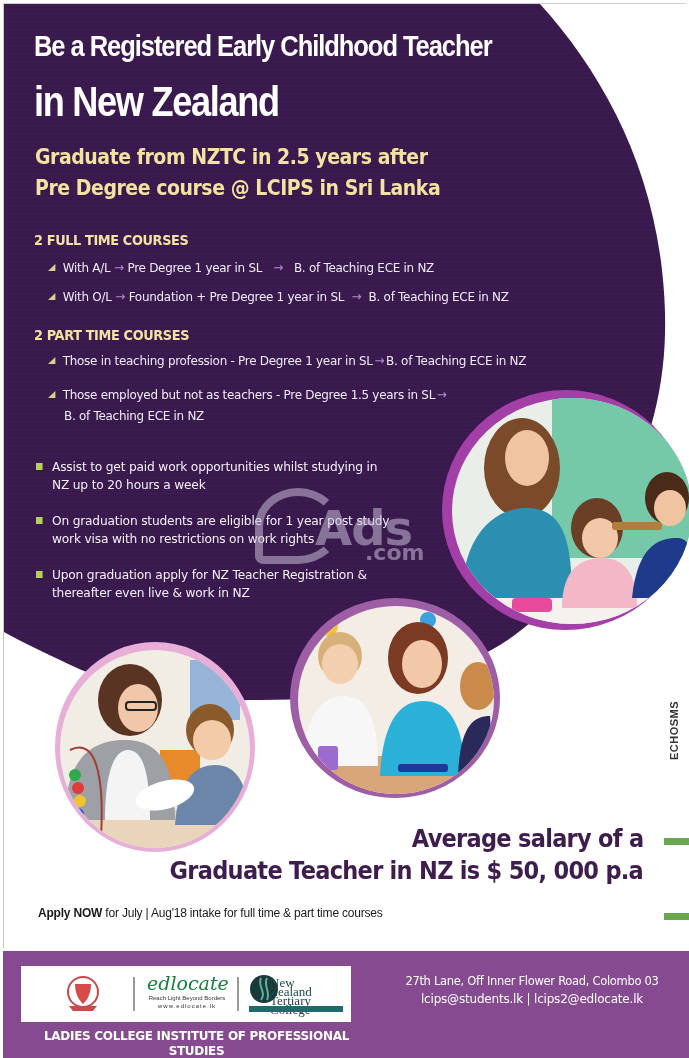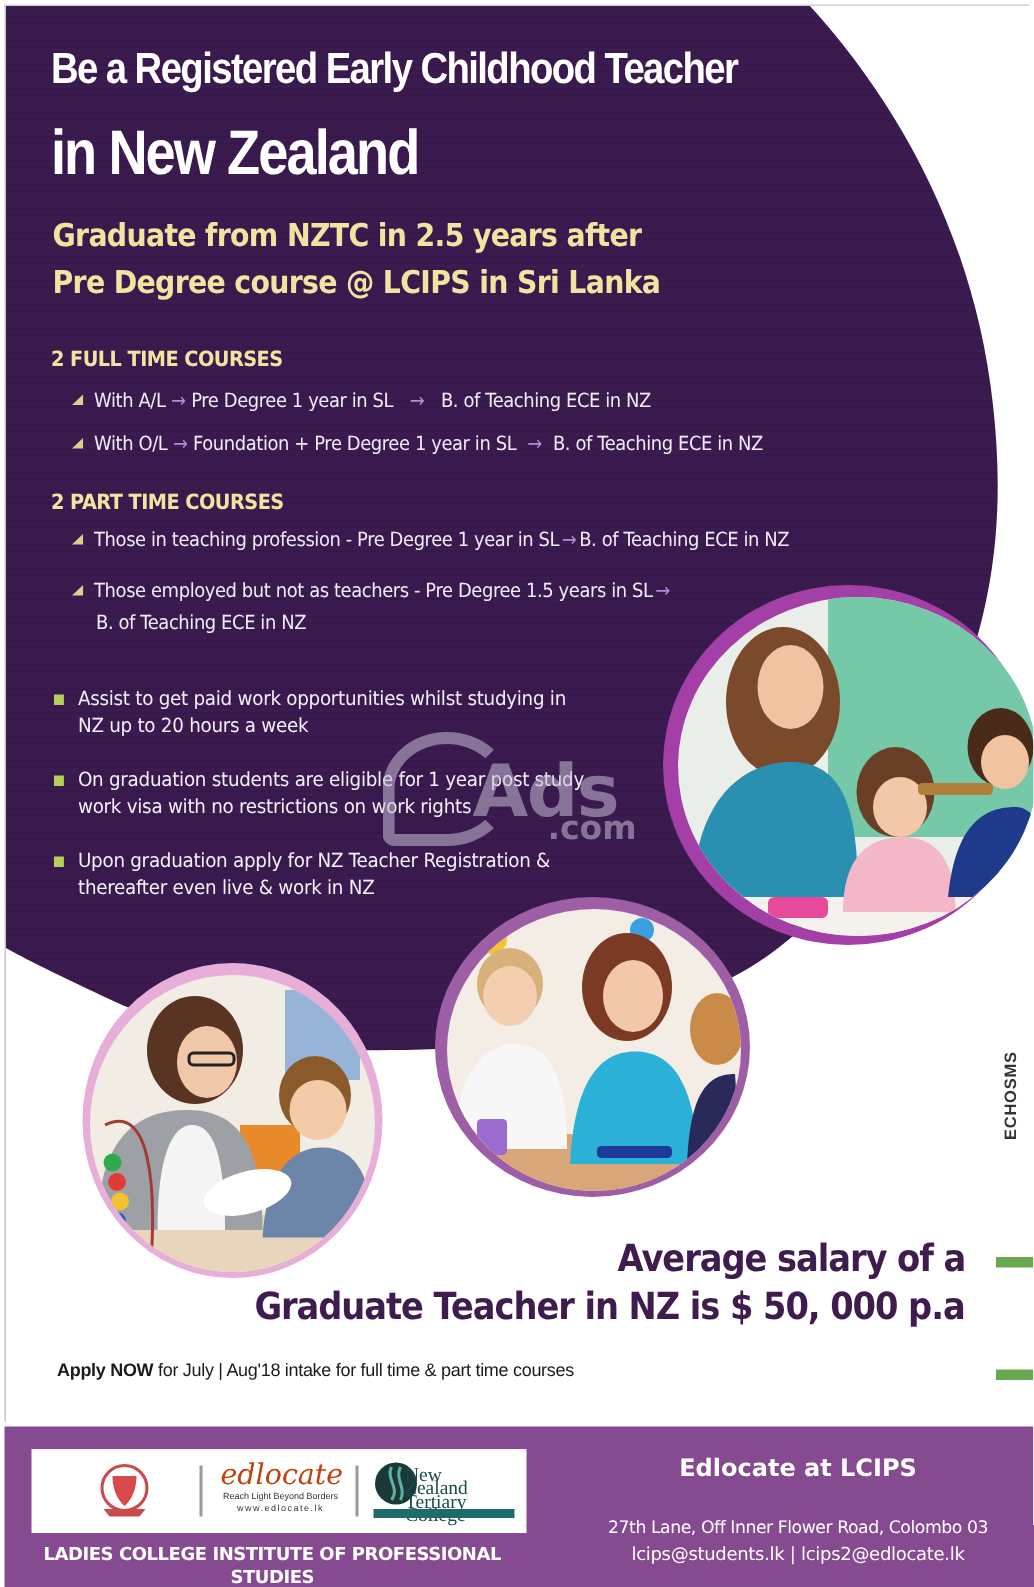--- a/index.html
+++ b/index.html
@@ -96,21 +96,21 @@
   }
   .apply b { font-weight: bold; }
   .footer {
     position: absolute; left: 3px; top: 951px; width: 686px; height: 107px; background: #854a8f;
   }
   .logo-box {
     position: absolute; left: 18px; top: 15px; width: 330px; height: 56px; background: #ffffff;
   }
   .logo-sep { position: absolute; top: 11px; width: 2px; height: 34px; background: #9a9a9a; }
   .footer-inst {
-    position: absolute; left: 1px; top: 78px; width: 355px; text-align: center;
+    position: absolute; left: 16px; top: 78px; width: 355px; text-align: center;
     color: #ffffff; font-family: "DejaVu Sans", sans-serif; font-weight: bold;
     font-size: 12px; line-height: 15px; letter-spacing: -0.3px;
   }
   .footer-right {
     position: absolute; left: 372px; top: 0; width: 314px; text-align: center; color: #ffffff;
     font-family: "DejaVu Sans", sans-serif;
   }
   .fr-title { margin-top: 18px; font-size: 16px; font-weight: bold; }
   .fr-addr { margin-top: 23px; font-size: 11.5px; font-weight: normal; letter-spacing: -0.3px; text-align: center; }
   .fr-phone { margin-top: 6px; font-size: 11.5px; letter-spacing: -0.2px; }
@@ -256,38 +256,37 @@
 
   <div class="footer">
     <div class="logo-box">
       <svg style="position:absolute; left:40px; top:8px;" width="44" height="40" viewBox="0 0 44 40">
         <circle cx="22" cy="18" r="15" fill="none" stroke="#c84a4a" stroke-width="2"></circle>
         <path d="M14,10 C14,24 22,30 22,30 C22,30 30,24 30,10 Z" fill="#d84a4a"></path>
         <path d="M8,32 L36,32 L32,37 L12,37 Z" fill="#c84a4a"></path>
       </svg>
       <div class="logo-sep" style="left:112px;"></div>
       <div style="position:absolute; left:126px; top:6px; width:80px; text-align:center;">
-        <div style="font-family:'DejaVu Serif', serif; font-style:italic; color:#c2410c; font-size:19px; line-height:22px;">edlocate</div>
+        <div style="font-family:'DejaVu Serif', serif; font-style:italic; color:#15803d; font-size:19px; line-height:22px;">edlocate</div>
         <div style="font-size:6px; color:#333; line-height:8px;">Reach Light Beyond Borders</div>
         <div style="font-size:6px; color:#333; letter-spacing:1px; line-height:8px;">www.edlocate.lk</div>
       </div>
       <div class="logo-sep" style="left:216px;"></div>
       <svg style="position:absolute; left:228px; top:8px;" width="30" height="30" viewBox="0 0 30 30">
         <circle cx="15" cy="15" r="14" fill="#1a3a3a"></circle>
         <path d="M12,4 C8,12 18,18 12,26" stroke="#5fb0a0" stroke-width="2" fill="none"></path>
         <path d="M18,4 C14,12 22,18 18,26" stroke="#5fb0a0" stroke-width="2" fill="none"></path>
       </svg>
       <div style="position:absolute; left:249px; top:12px; width:60px; font-family:Liberation Serif, serif; font-size:13px; line-height:9px; color:#1a4a4a;">New Zealand Tertiary College</div>
       <div style="position:absolute; left:228px; top:40px; width:94px; height:6px; background:#1f6b6b;"></div>
     </div>
     <div class="footer-inst">
       <div>LADIES COLLEGE INSTITUTE OF PROFESSIONAL STUDIES</div>
 
     </div>
     <div class="footer-right">
-      <div class="fr-title">Edlocate at LCIPS</div>
       <div class="fr-addr">27th Lane, Off Inner Flower Road, Colombo 03</div>
       <div class="fr-email">
         <span>lcips@students.lk</span><span> | </span><span>lcips2@edlocate.lk</span>
       </div>
     </div>
   </div>
 </div>
 
 </body></html>

